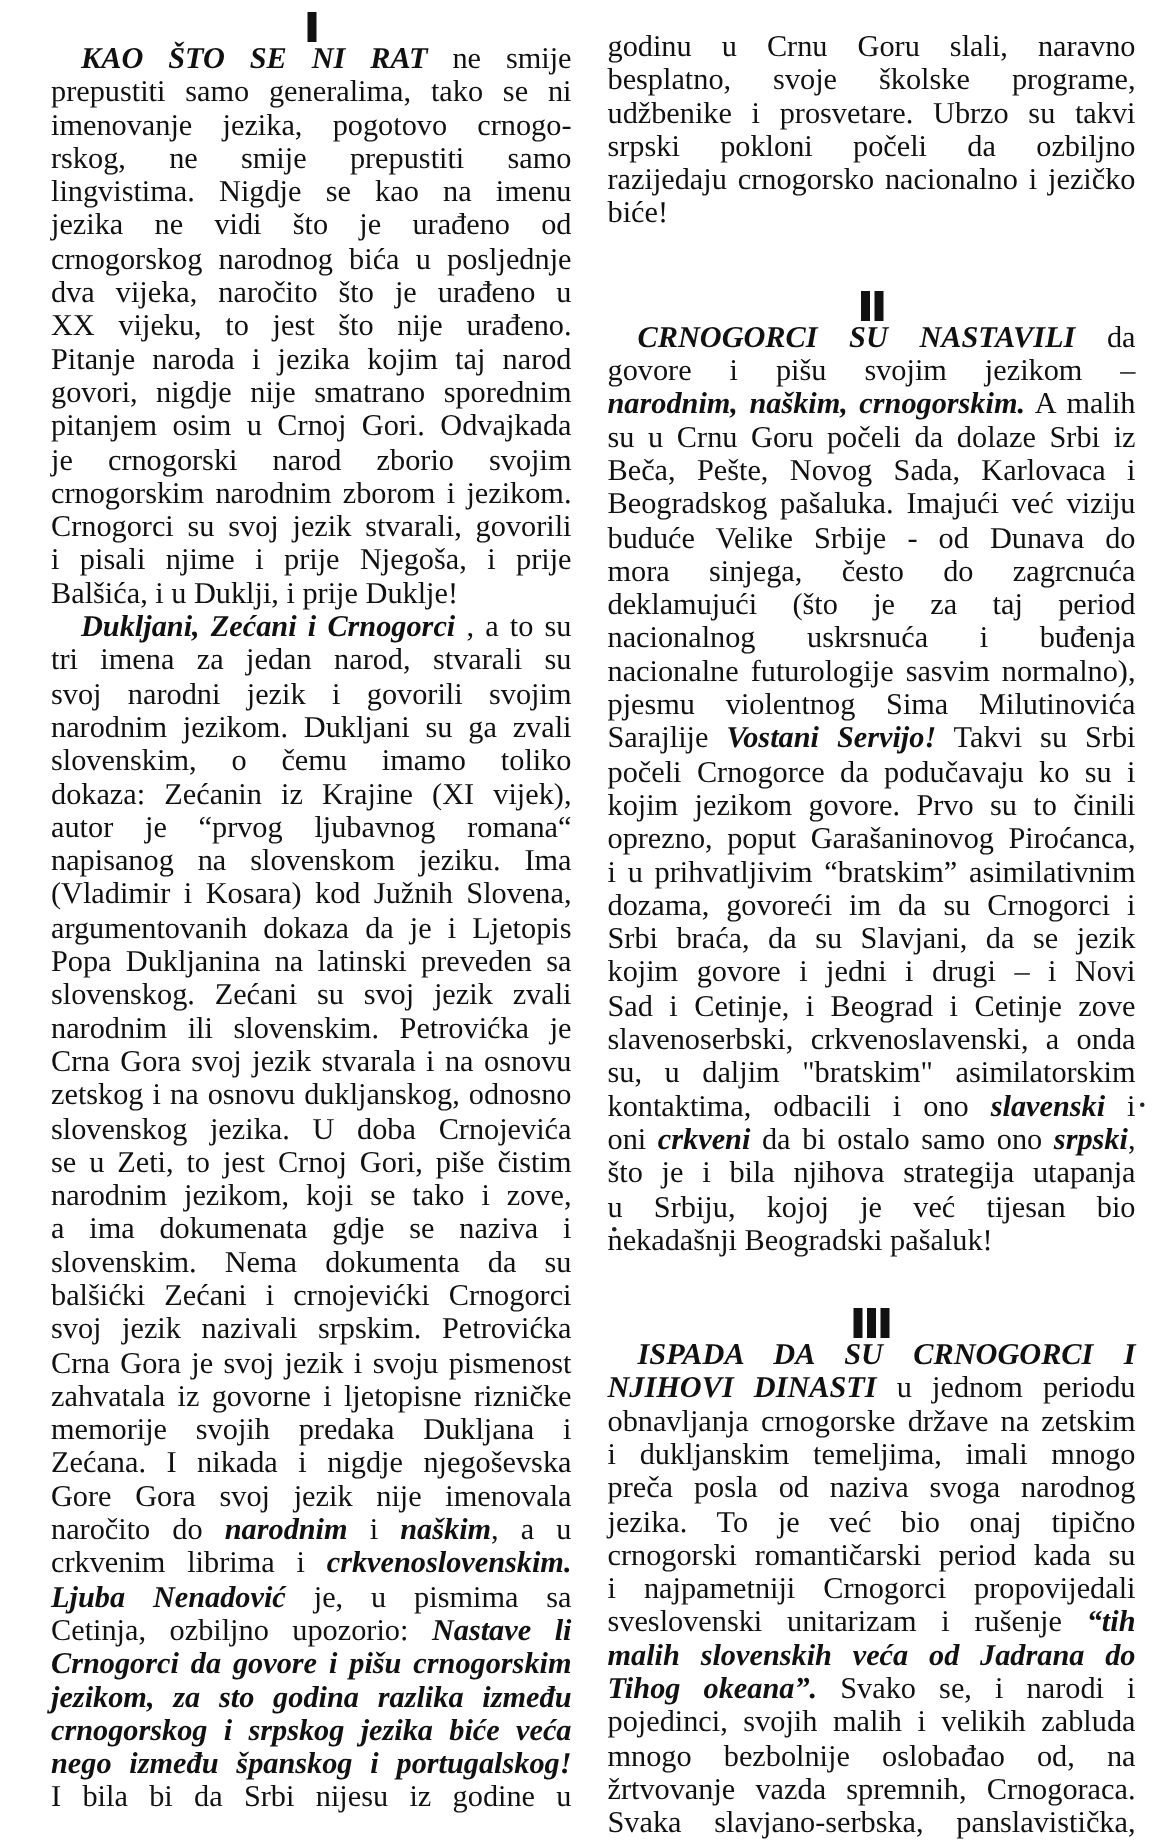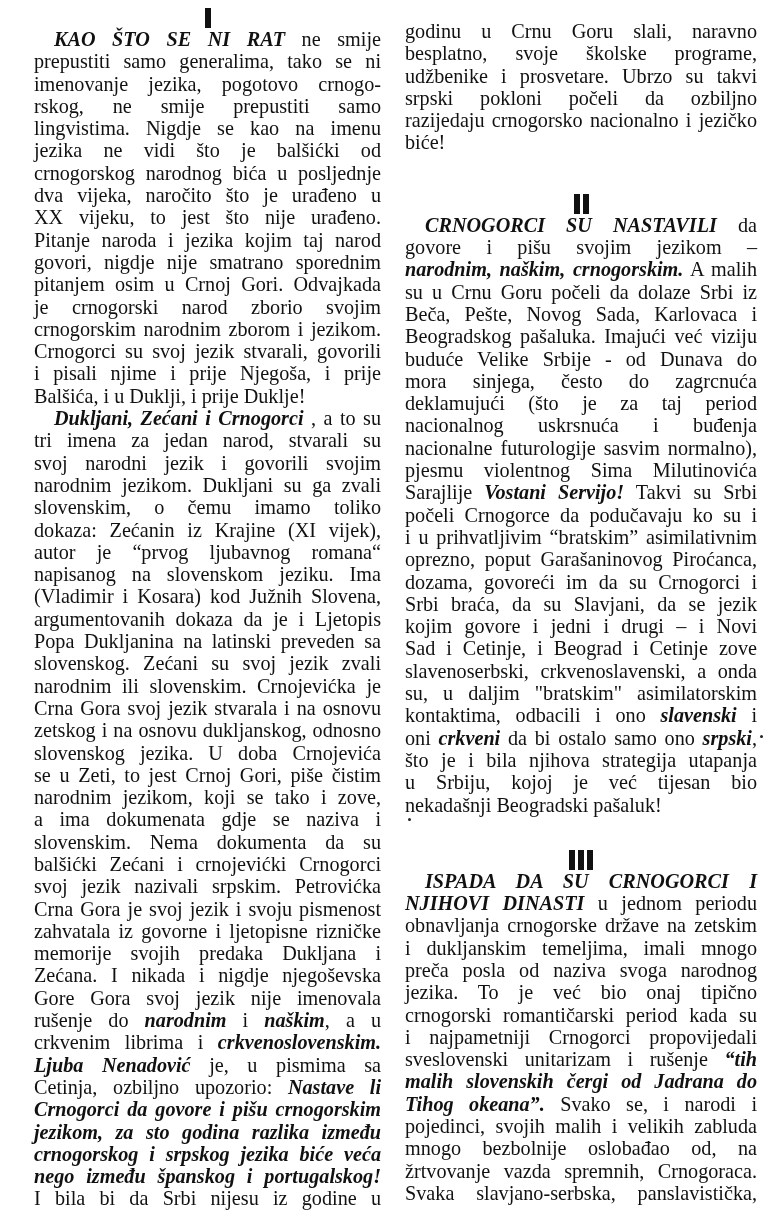--- a/index.html
+++ b/index.html
@@ -22,21 +22,21 @@
 
 <div class="page">
   <div class="col col-left">
     <span class="marker"><span class="bar"></span></span>
     <div>
         <span class="line indent"><span class="bi">KAO ŠTO SE NI RAT</span><span> ne smije</span></span>
         <span class="line"><span>prepustiti samo generalima, tako se ni</span></span>
         <span class="line"><span>imenovanje jezika, pogotovo crnogo-</span></span>
         <span class="line"><span>rskog, ne smije prepustiti samo</span></span>
         <span class="line"><span>lingvistima. Nigdje se kao na imenu</span></span>
-        <span class="line"><span>jezika ne vidi što je balšićki od</span></span>
+        <span class="line"><span>jezika ne vidi što je urađeno od</span></span>
         <span class="line"><span>crnogorskog narodnog bića u posljednje</span></span>
         <span class="line"><span>dva vijeka, naročito što je urađeno u</span></span>
         <span class="line"><span>XX vijeku, to jest što nije urađeno.</span></span>
         <span class="line"><span>Pitanje naroda i jezika kojim taj narod</span></span>
         <span class="line"><span>govori, nigdje nije smatrano sporednim</span></span>
         <span class="line"><span>pitanjem osim u Crnoj Gori. Odvajkada</span></span>
         <span class="line"><span>je crnogorski narod zborio svojim</span></span>
         <span class="line"><span>crnogorskim narodnim zborom i jezikom.</span></span>
         <span class="line"><span>Crnogorci su svoj jezik stvarali, govorili</span></span>
         <span class="line"><span>i pisali njime i prije Njegoša, i prije</span></span>
@@ -46,36 +46,36 @@
         <span class="line"><span>svoj narodni jezik i govorili svojim</span></span>
         <span class="line"><span>narodnim jezikom. Dukljani su ga zvali</span></span>
         <span class="line"><span>slovenskim, o čemu imamo toliko</span></span>
         <span class="line"><span>dokaza: Zećanin iz Krajine (XI vijek),</span></span>
         <span class="line"><span>autor je “prvog ljubavnog romana“</span></span>
         <span class="line"><span>napisanog na slovenskom jeziku. Ima</span></span>
         <span class="line"><span>(Vladimir i Kosara) kod Južnih Slovena,</span></span>
         <span class="line"><span>argumentovanih dokaza da je i Ljetopis</span></span>
         <span class="line"><span>Popa Dukljanina na latinski preveden sa</span></span>
         <span class="line"><span>slovenskog. Zećani su svoj jezik zvali</span></span>
-        <span class="line"><span>narodnim ili slovenskim. Crnojevićka je</span></span>
+        <span class="line"><span>narodnim ili slovenskim. Petrovićka je</span></span>
         <span class="line"><span>Crna Gora svoj jezik stvarala i na osnovu</span></span>
         <span class="line"><span>zetskog i na osnovu dukljanskog, odnosno</span></span>
         <span class="line"><span>slovenskog jezika. U doba Crnojevića</span></span>
         <span class="line"><span>se u Zeti, to jest Crnoj Gori, piše čistim</span></span>
         <span class="line"><span>narodnim jezikom, koji se tako i zove,</span></span>
         <span class="line"><span>a ima dokumenata gdje se naziva i</span></span>
         <span class="line"><span>slovenskim. Nema dokumenta da su</span></span>
         <span class="line"><span>balšićki Zećani i crnojevićki Crnogorci</span></span>
         <span class="line"><span>svoj jezik nazivali srpskim. Petrovićka</span></span>
         <span class="line"><span>Crna Gora je svoj jezik i svoju pismenost</span></span>
         <span class="line"><span>zahvatala iz govorne i ljetopisne rizničke</span></span>
         <span class="line"><span>memorije svojih predaka Dukljana i</span></span>
         <span class="line"><span>Zećana. I nikada i nigdje njegoševska</span></span>
         <span class="line"><span>Gore Gora svoj jezik nije imenovala</span></span>
-        <span class="line"><span>rušenje do </span><span class="bi">narodnim</span><span> i </span><span class="bi">naškim</span><span>, a u</span></span>
+        <span class="line"><span>naročito do </span><span class="bi">narodnim</span><span> i </span><span class="bi">naškim</span><span>, a u</span></span>
         <span class="line"><span>crkvenim librima i </span><span class="bi">crkvenoslovenskim.</span></span>
         <span class="line"><span class="bi">Ljuba Nenadović</span><span> je, u pismima sa</span></span>
         <span class="line"><span>Cetinja, ozbiljno upozorio: </span><span class="bi">Nastave li</span></span>
         <span class="line"><span class="bi">Crnogorci da govore i pišu crnogorskim</span></span>
         <span class="line"><span class="bi">jezikom, za sto godina razlika između</span></span>
         <span class="line"><span class="bi">crnogorskog i srpskog jezika biće veća</span></span>
         <span class="line"><span class="bi">nego između španskog i portugalskog!</span></span>
         <span class="line"><span>I bila bi da Srbi nijesu iz godine u</span></span>
       </div>
   </div>
@@ -100,22 +100,23 @@
         <span class="line"><span>Beča, Pešte, Novog Sada, Karlovaca i</span></span>
         <span class="line"><span>Beogradskog pašaluka. Imajući već viziju</span></span>
         <span class="line"><span>buduće Velike Srbije - od Dunava do</span></span>
         <span class="line"><span>mora sinjega, često do zagrcnuća</span></span>
         <span class="line"><span>deklamujući (što je za taj period</span></span>
         <span class="line"><span>nacionalnog uskrsnuća i buđenja</span></span>
         <span class="line"><span>nacionalne futurologije sasvim normalno),</span></span>
         <span class="line"><span>pjesmu violentnog Sima Milutinovića</span></span>
         <span class="line"><span>Sarajlije </span><span class="bi">Vostani Servijo!</span><span> Takvi su Srbi</span></span>
         <span class="line"><span>počeli Crnogorce da podučavaju ko su i</span></span>
+        <span class="line"><span>kojim jezikom govore. Prvo su to činili</span></span>
+        <span class="line"><span>oprezno, poput Garašaninovog Piroćanca,</span></span>
         <span class="line"><span>i u prihvatljivim “bratskim” asimilativnim</span></span>
-        <span class="line"><span>oprezno, poput Garašaninovog Piroćanca,</span></span>
         <span class="line"><span>dozama, govoreći im da su Crnogorci i</span></span>
         <span class="line"><span>Srbi braća, da su Slavjani, da se jezik</span></span>
         <span class="line"><span>kojim govore i jedni i drugi – i Novi</span></span>
         <span class="line"><span>Sad i Cetinje, i Beograd i Cetinje zove</span></span>
         <span class="line"><span>slavenoserbski, crkvenoslavenski, a onda</span></span>
         <span class="line"><span>su, u daljim "bratskim" asimilatorskim</span></span>
         <span class="line"><span>kontaktima, odbacili i ono </span><span class="bi">slavenski</span><span> i</span></span>
         <span class="line"><span>oni </span><span class="bi">crkveni</span><span> da bi ostalo samo ono </span><span class="bi">srpski</span><span>,</span></span>
         <span class="line"><span>što je i bila njihova strategija utapanja</span></span>
         <span class="line"><span>u Srbiju, kojoj je već tijesan bio</span></span>
@@ -126,21 +127,21 @@
     <div>
         <span class="line indent"><span class="bi">ISPADA DA SU CRNOGORCI I</span></span>
         <span class="line"><span class="bi">NJIHOVI DINASTI</span><span> u jednom periodu</span></span>
         <span class="line"><span>obnavljanja crnogorske države na zetskim</span></span>
         <span class="line"><span>i dukljanskim temeljima, imali mnogo</span></span>
         <span class="line"><span>preča posla od naziva svoga narodnog</span></span>
         <span class="line"><span>jezika. To je već bio onaj tipično</span></span>
         <span class="line"><span>crnogorski romantičarski period kada su</span></span>
         <span class="line"><span>i najpametniji Crnogorci propovijedali</span></span>
         <span class="line"><span>sveslovenski unitarizam i rušenje </span><span class="bi">“tih</span></span>
-        <span class="line"><span class="bi">malih slovenskih čergi od Jadrana do</span></span>
+        <span class="line"><span class="bi">malih slovenskih veća od Jadrana do</span></span>
         <span class="line"><span class="bi">Tihog okeana”.</span><span> Svako se, i narodi i</span></span>
         <span class="line"><span>pojedinci, svojih malih i velikih zabluda</span></span>
         <span class="line"><span>mnogo bezbolnije oslobađao od, na</span></span>
         <span class="line"><span>žrtvovanje vazda spremnih, Crnogoraca.</span></span>
         <span class="line"><span>Svaka slavjano-serbska, panslavistička,</span></span>
       </div>
   </div>
 
   <span class="dot" style="left:760px;top:735px"></span>
   <span class="dot" style="left:408px;top:818px"></span>

